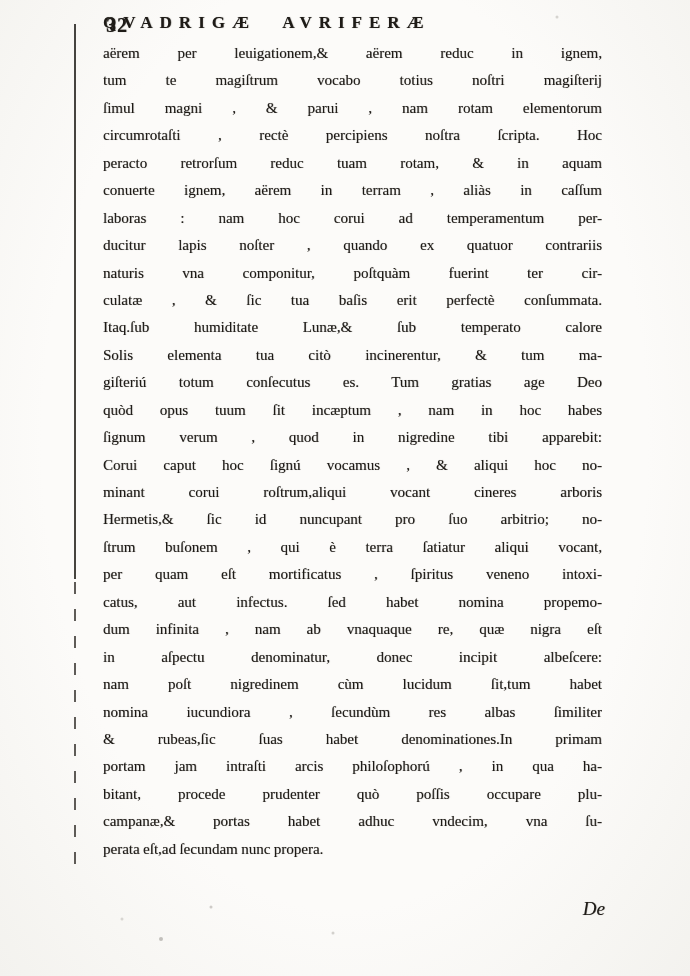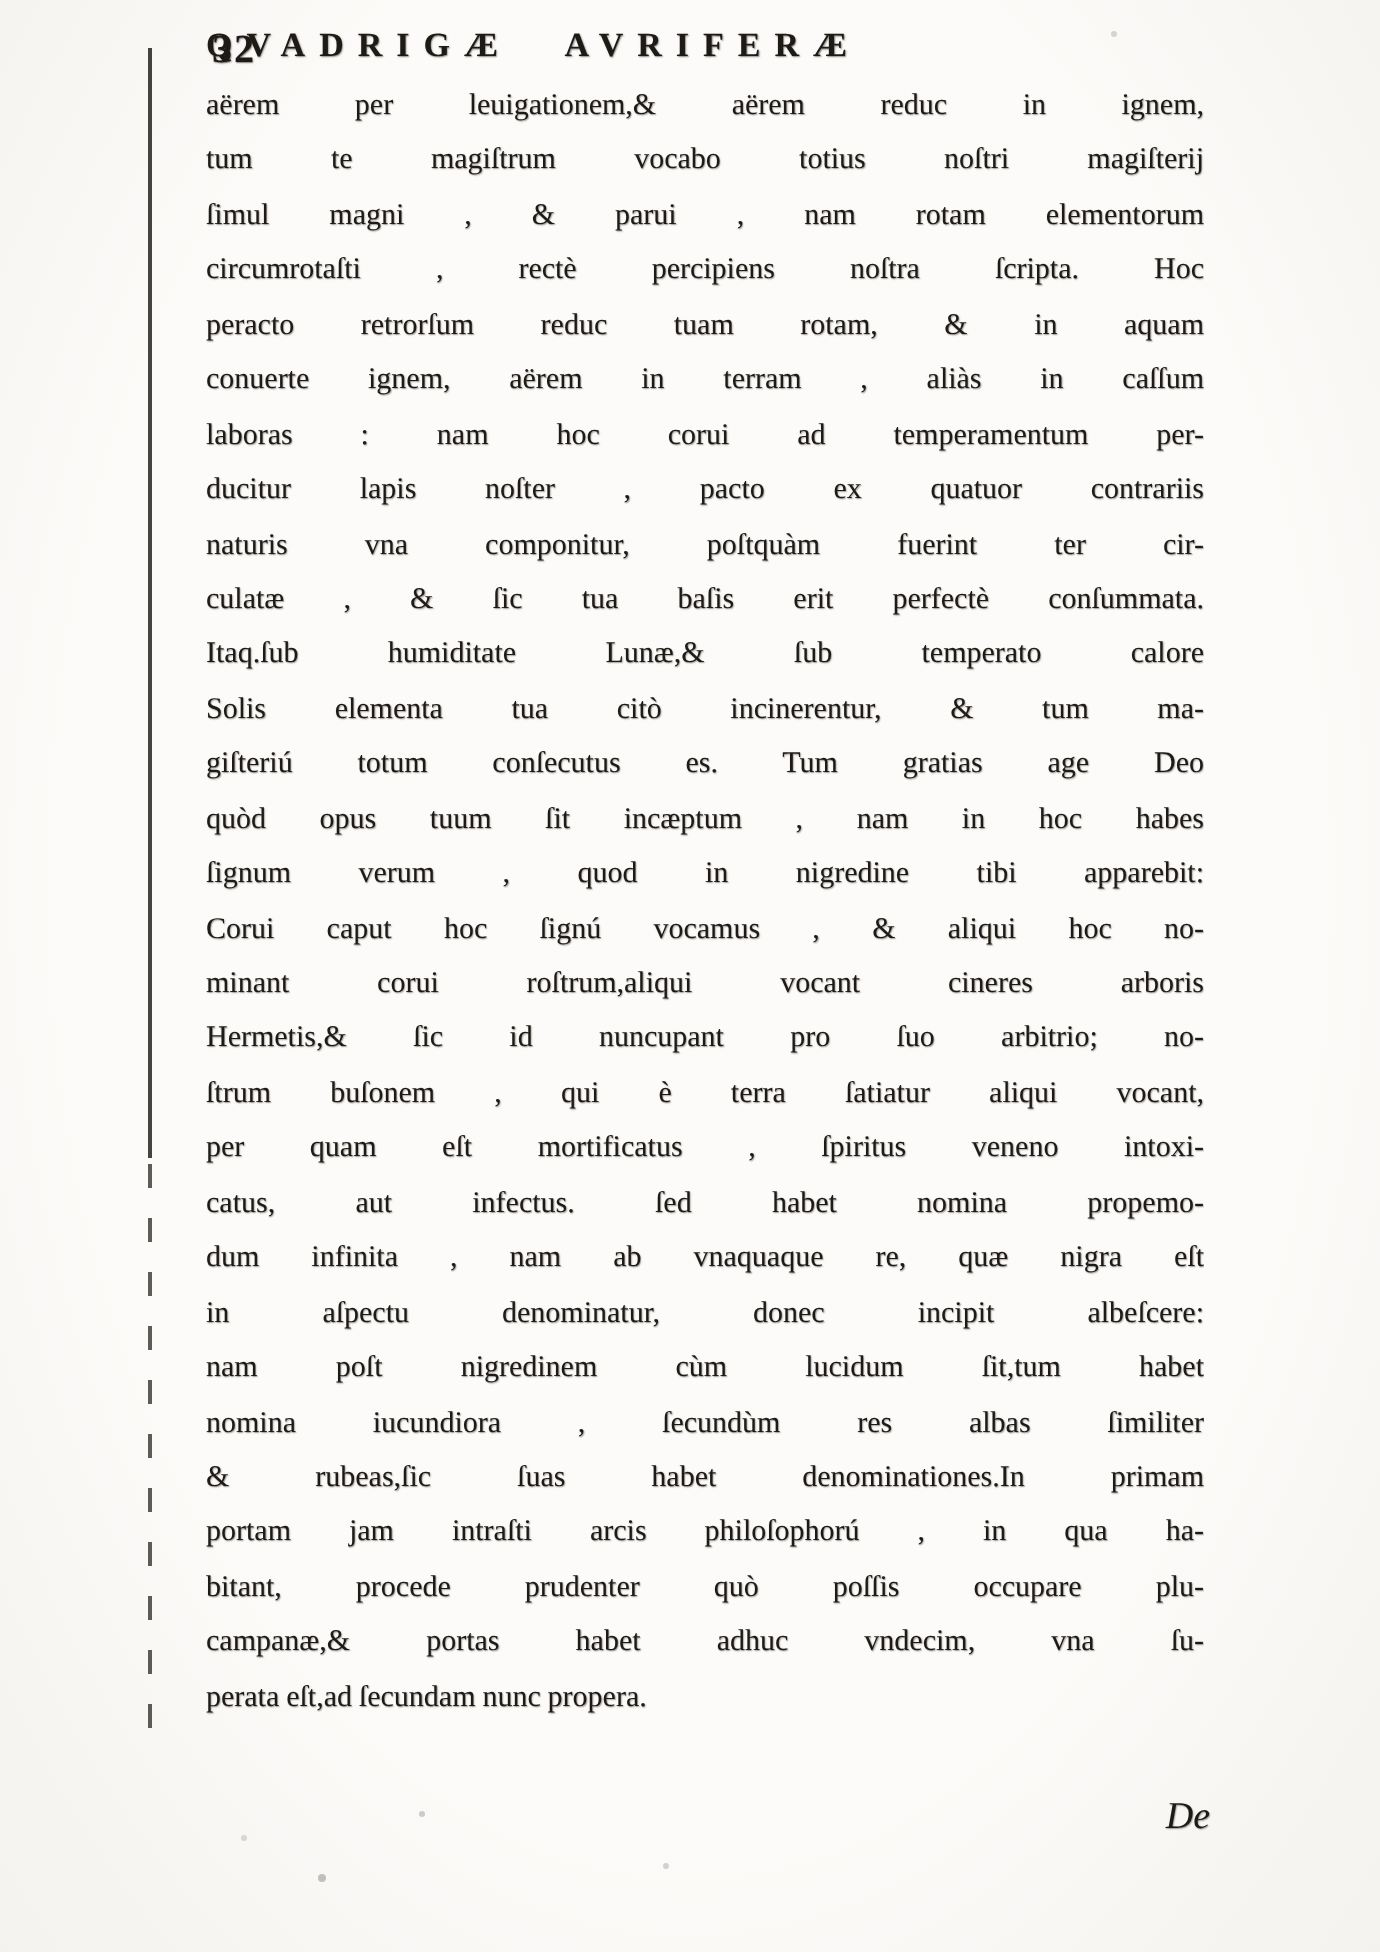--- a/index.html
+++ b/index.html
@@ -123,21 +123,21 @@
   </header>
 
   <main class="body-text">
       <div class="line">aërem per leuigationem,&amp; aërem reduc in ignem,</div>
       <div class="line">tum te magiſtrum vocabo totius noſtri magiſterij</div>
       <div class="line">ſimul magni , &amp; parui , nam rotam elementorum</div>
       <div class="line">circumrotaſti , rectè percipiens noſtra ſcripta. Hoc</div>
       <div class="line">peracto retrorſum reduc tuam rotam, &amp; in aquam</div>
       <div class="line">conuerte ignem, aërem in terram , aliàs in caſſum</div>
       <div class="line">laboras : nam hoc corui ad temperamentum per-</div>
-      <div class="line">ducitur lapis noſter , pacto ex quatuor contrariis</div>
+      <div class="line">ducitur lapis noſter , quando ex quatuor contrariis</div>
       <div class="line">naturis vna componitur, poſtquàm fuerint ter cir-</div>
       <div class="line">culatæ , &amp; ſic tua baſis erit perfectè conſummata.</div>
       <div class="line">Itaq.ſub humiditate Lunæ,&amp; ſub temperato calore</div>
       <div class="line">Solis elementa tua citò incinerentur, &amp; tum ma-</div>
       <div class="line">giſteriú totum conſecutus es. Tum gratias age Deo</div>
       <div class="line">quòd opus tuum ſit incæptum , nam in hoc habes</div>
       <div class="line">ſignum verum , quod in nigredine tibi apparebit:</div>
       <div class="line">Corui caput hoc ſignú vocamus , &amp; aliqui hoc no-</div>
       <div class="line">minant corui roſtrum,aliqui vocant cineres arboris</div>
       <div class="line">Hermetis,&amp; ſic id nuncupant pro ſuo arbitrio; no-</div>

